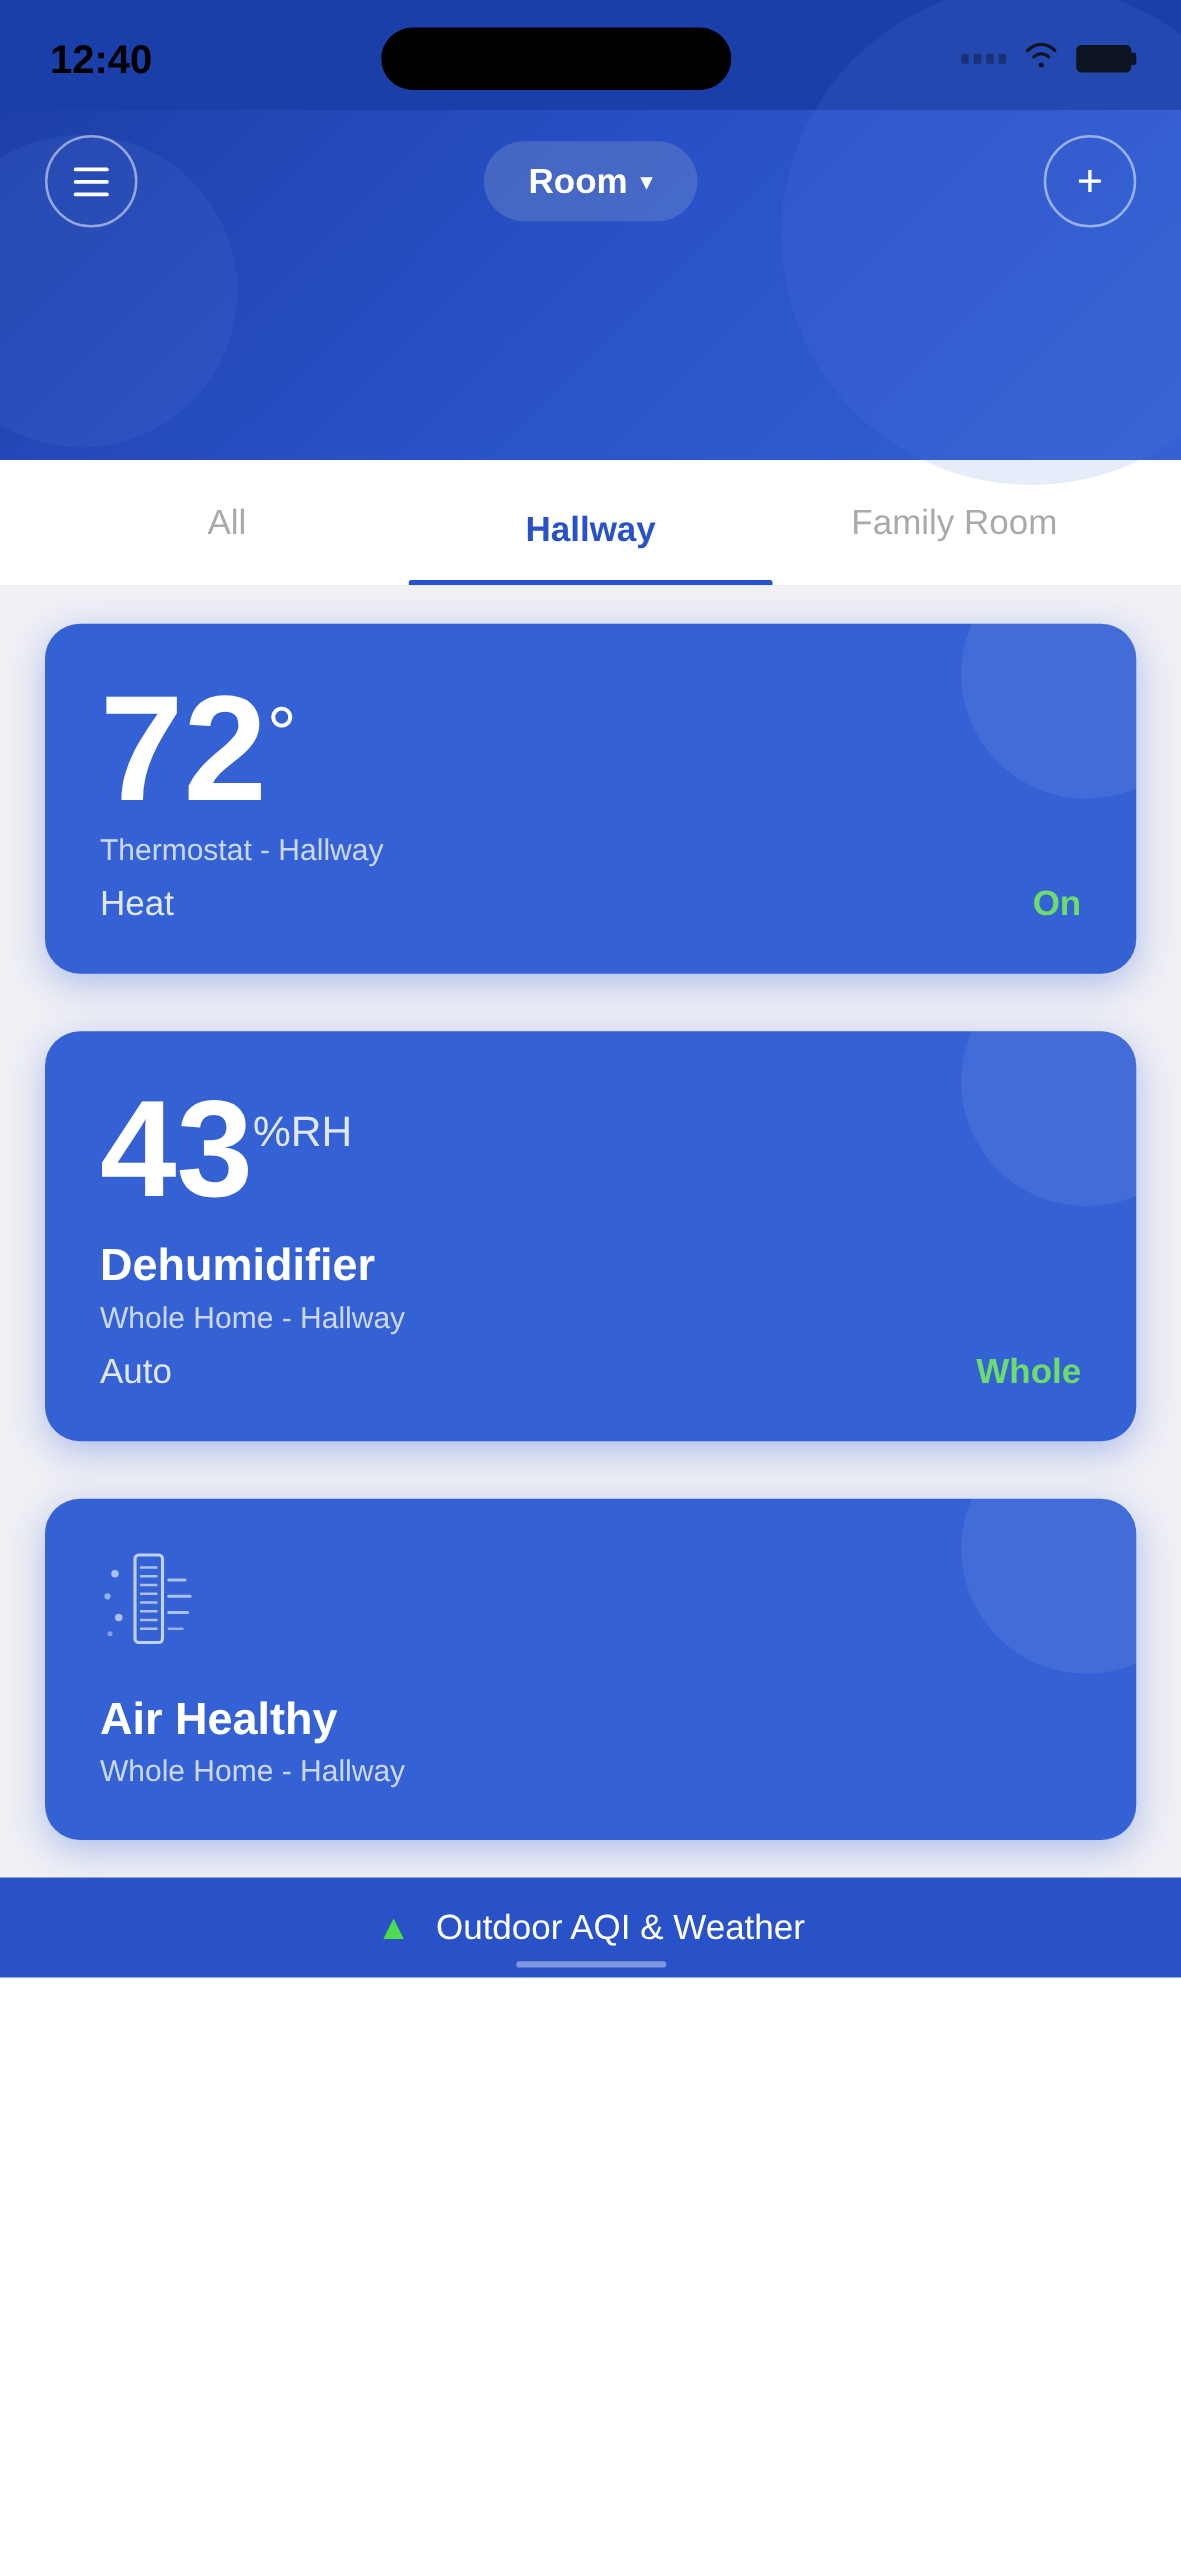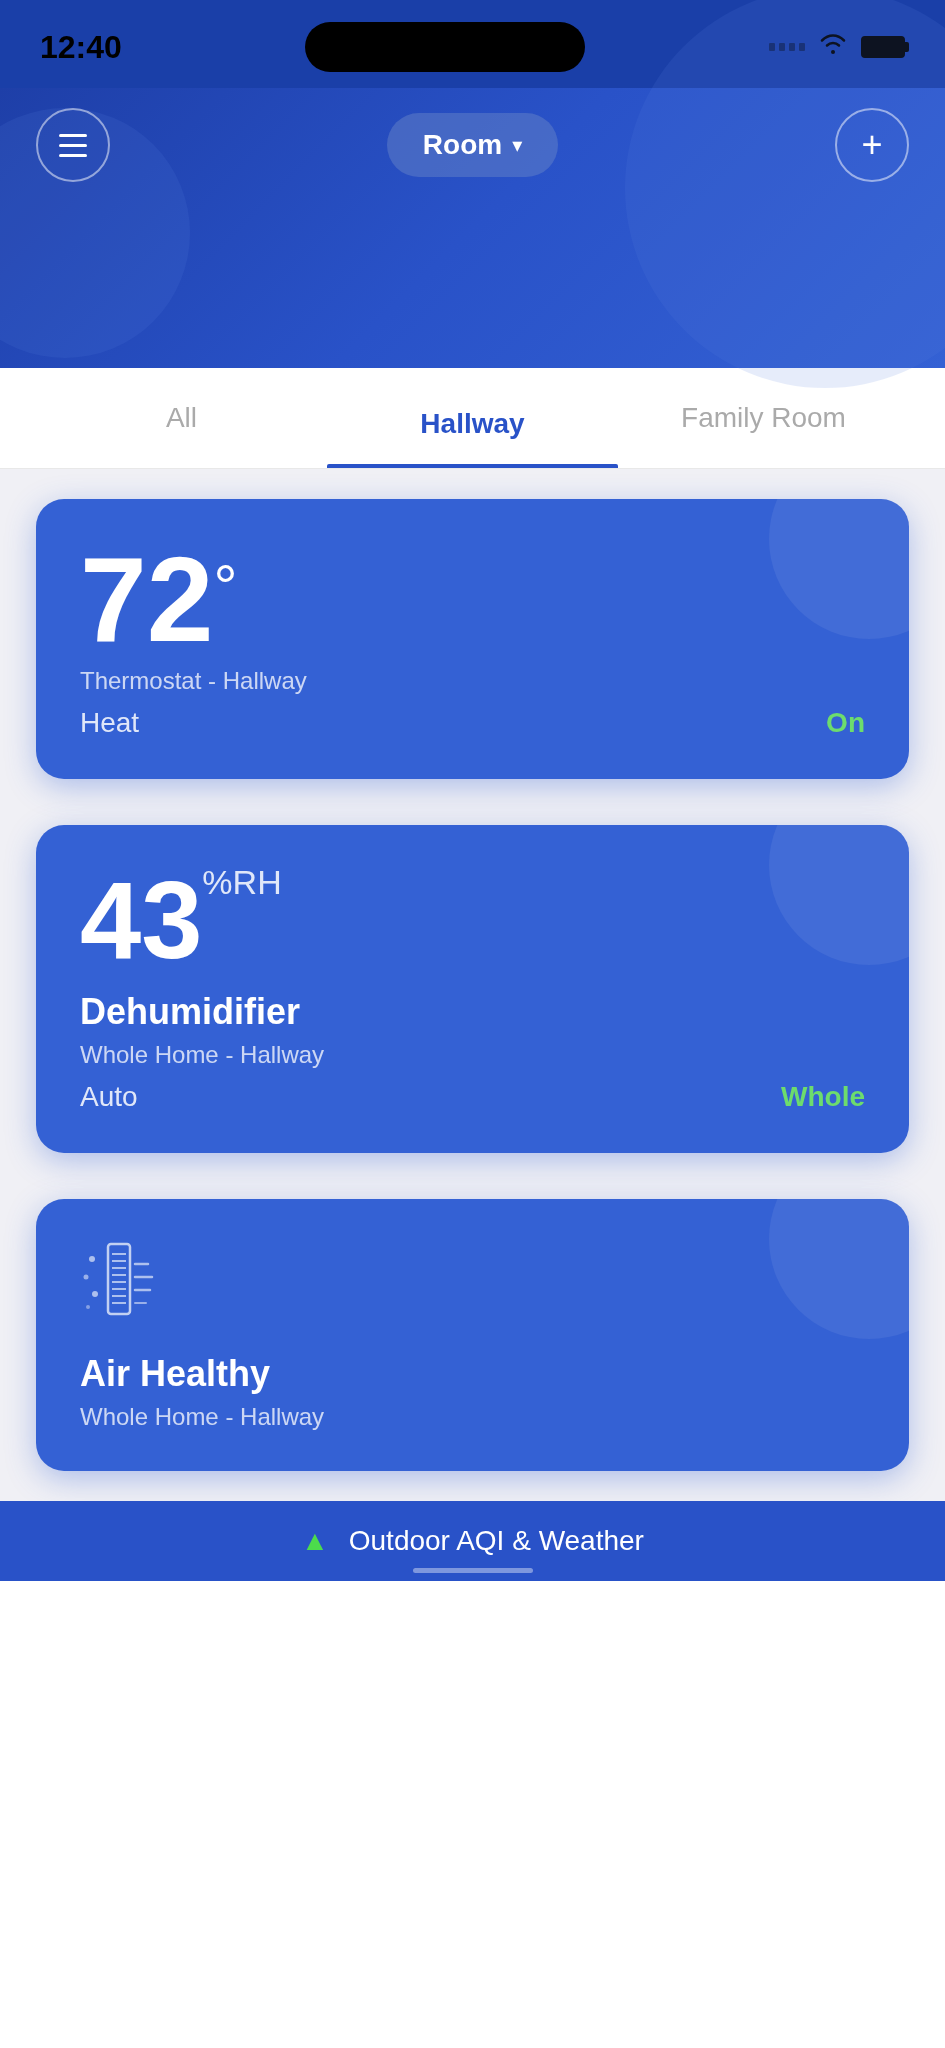--- a/index.html
+++ b/index.html
@@ -306,20 +306,21 @@
       font-weight: 700;
       color: white;
       line-height: 1;
       display: flex;
       align-items: flex-start;
     }
 
     .card-humidity-unit {
       font-size: 34px;
       font-weight: 400;
+      margin-top: 24px;
       color: rgba(255,255,255,0.85);
     }
 
     .card-title {
       font-size: 36px;
       font-weight: 800;
       color: white;
       margin-top: 16px;
     }
 

